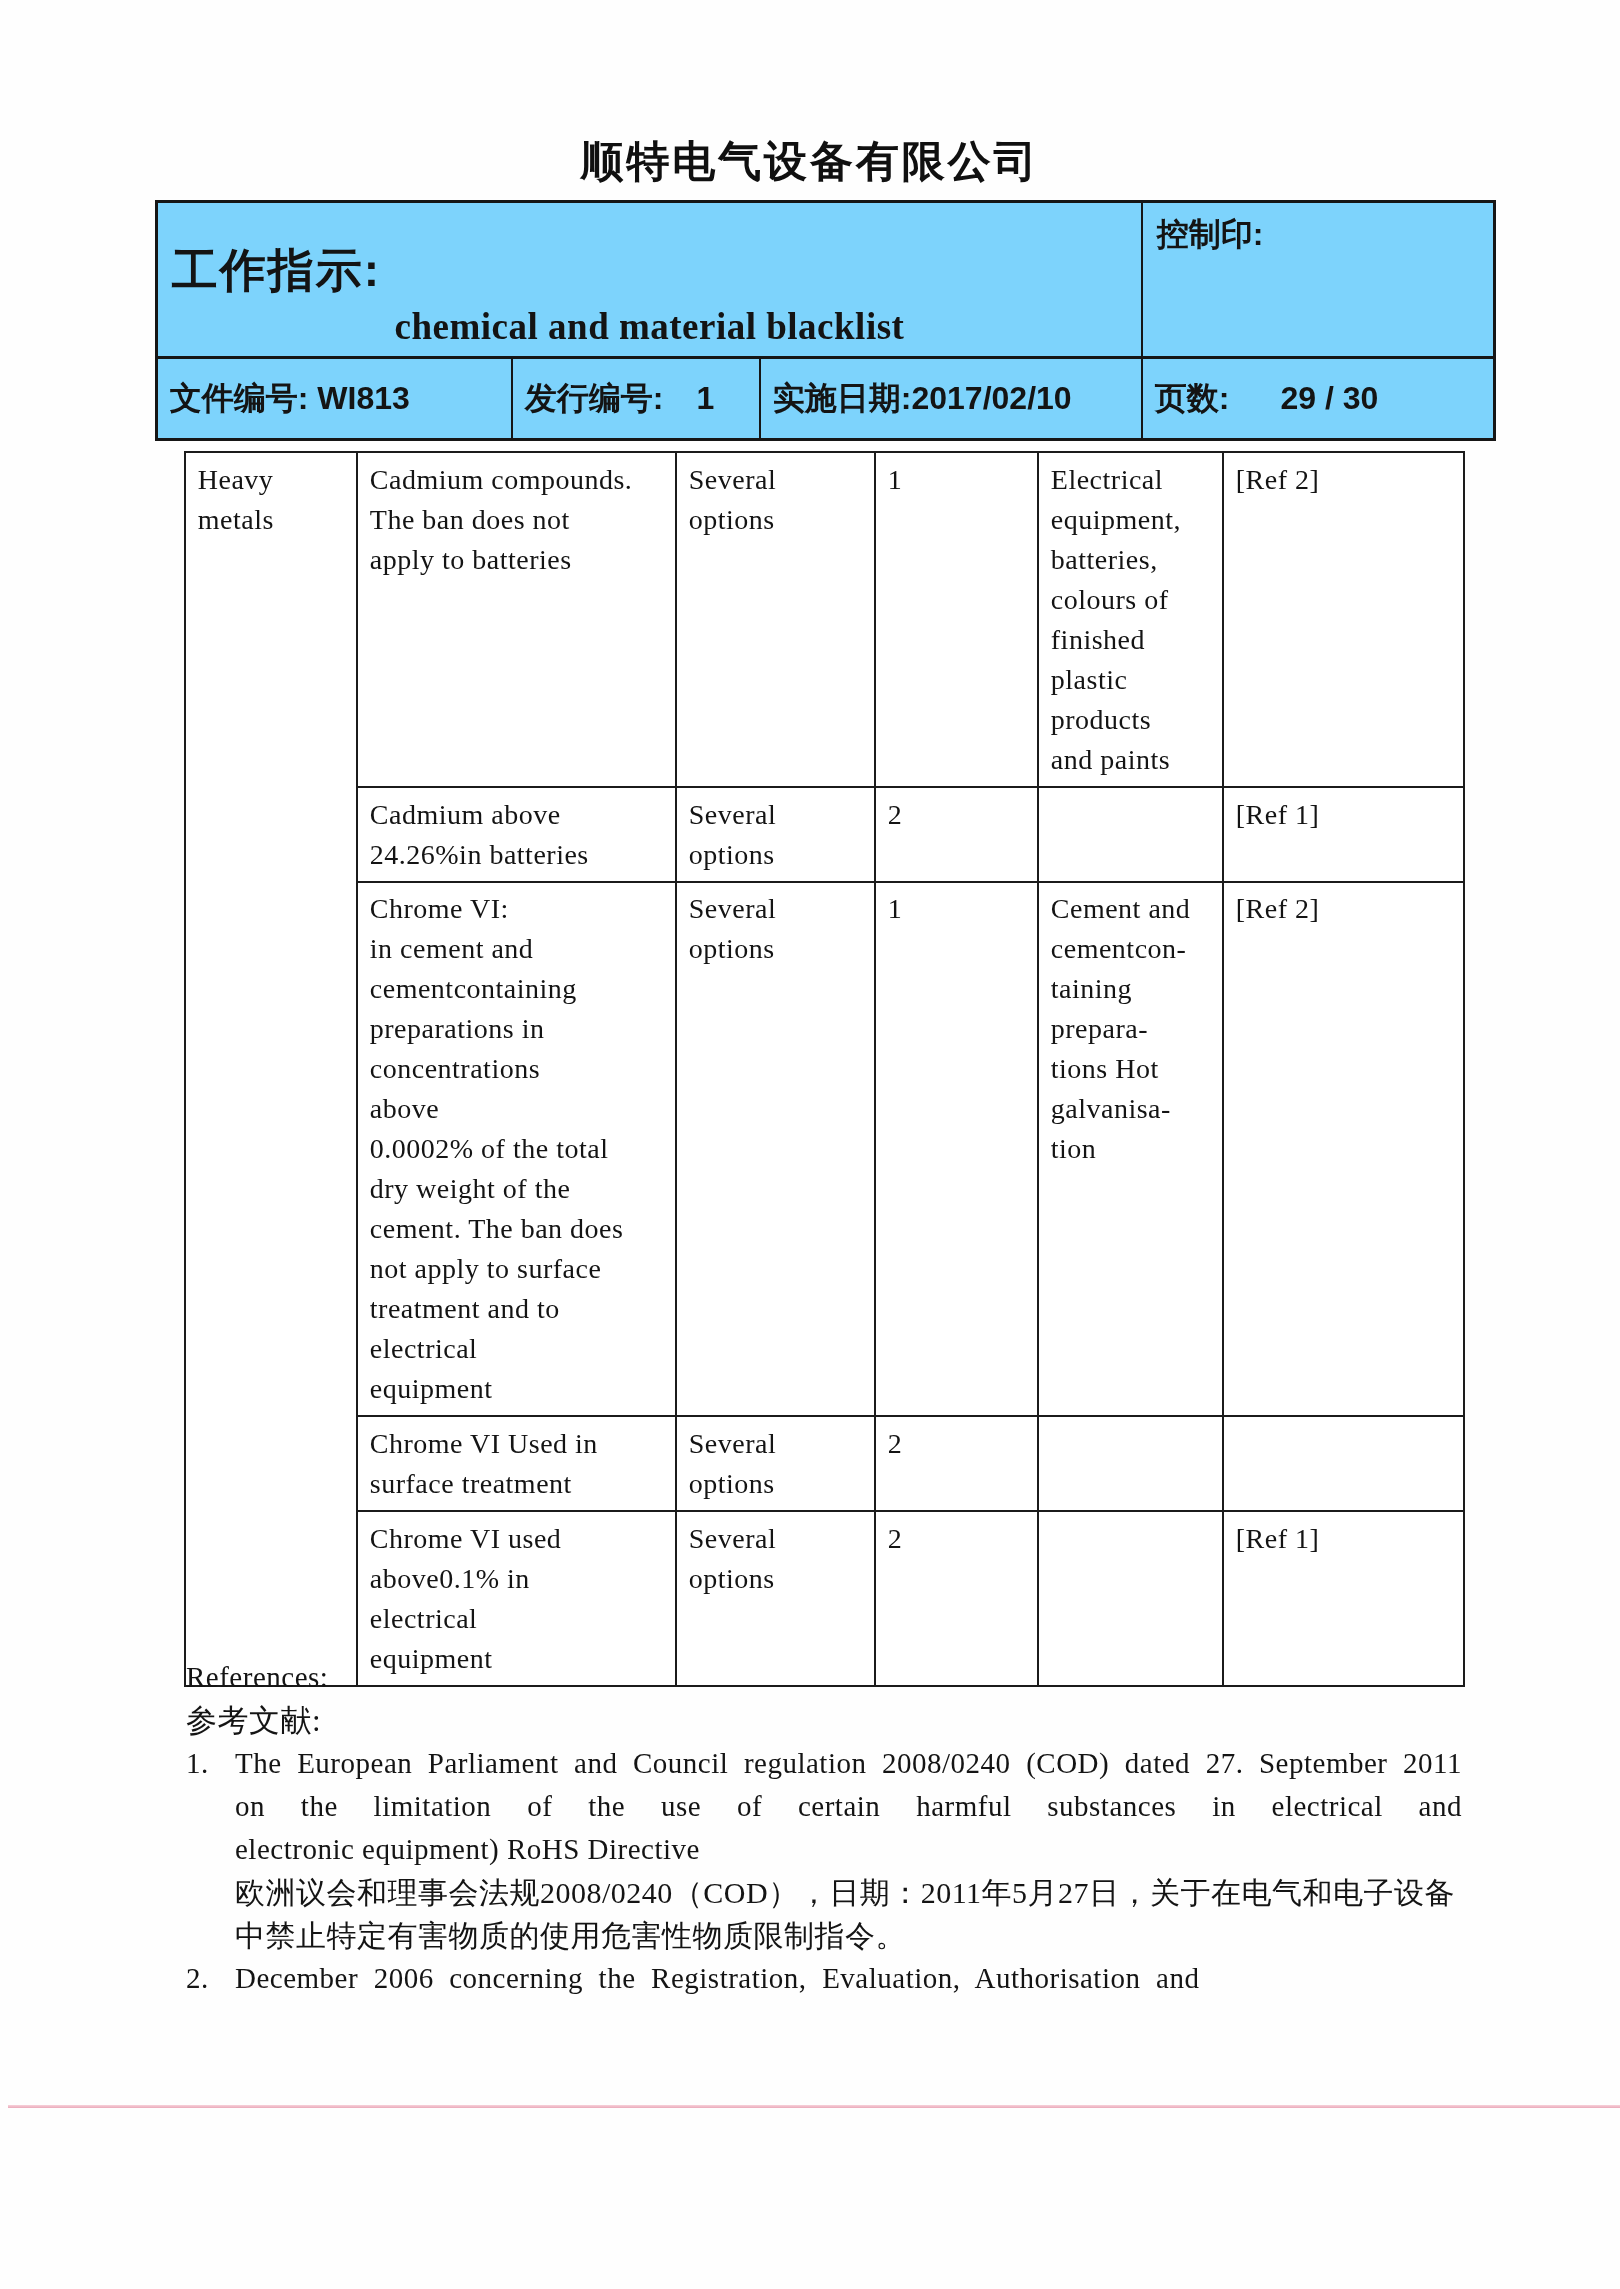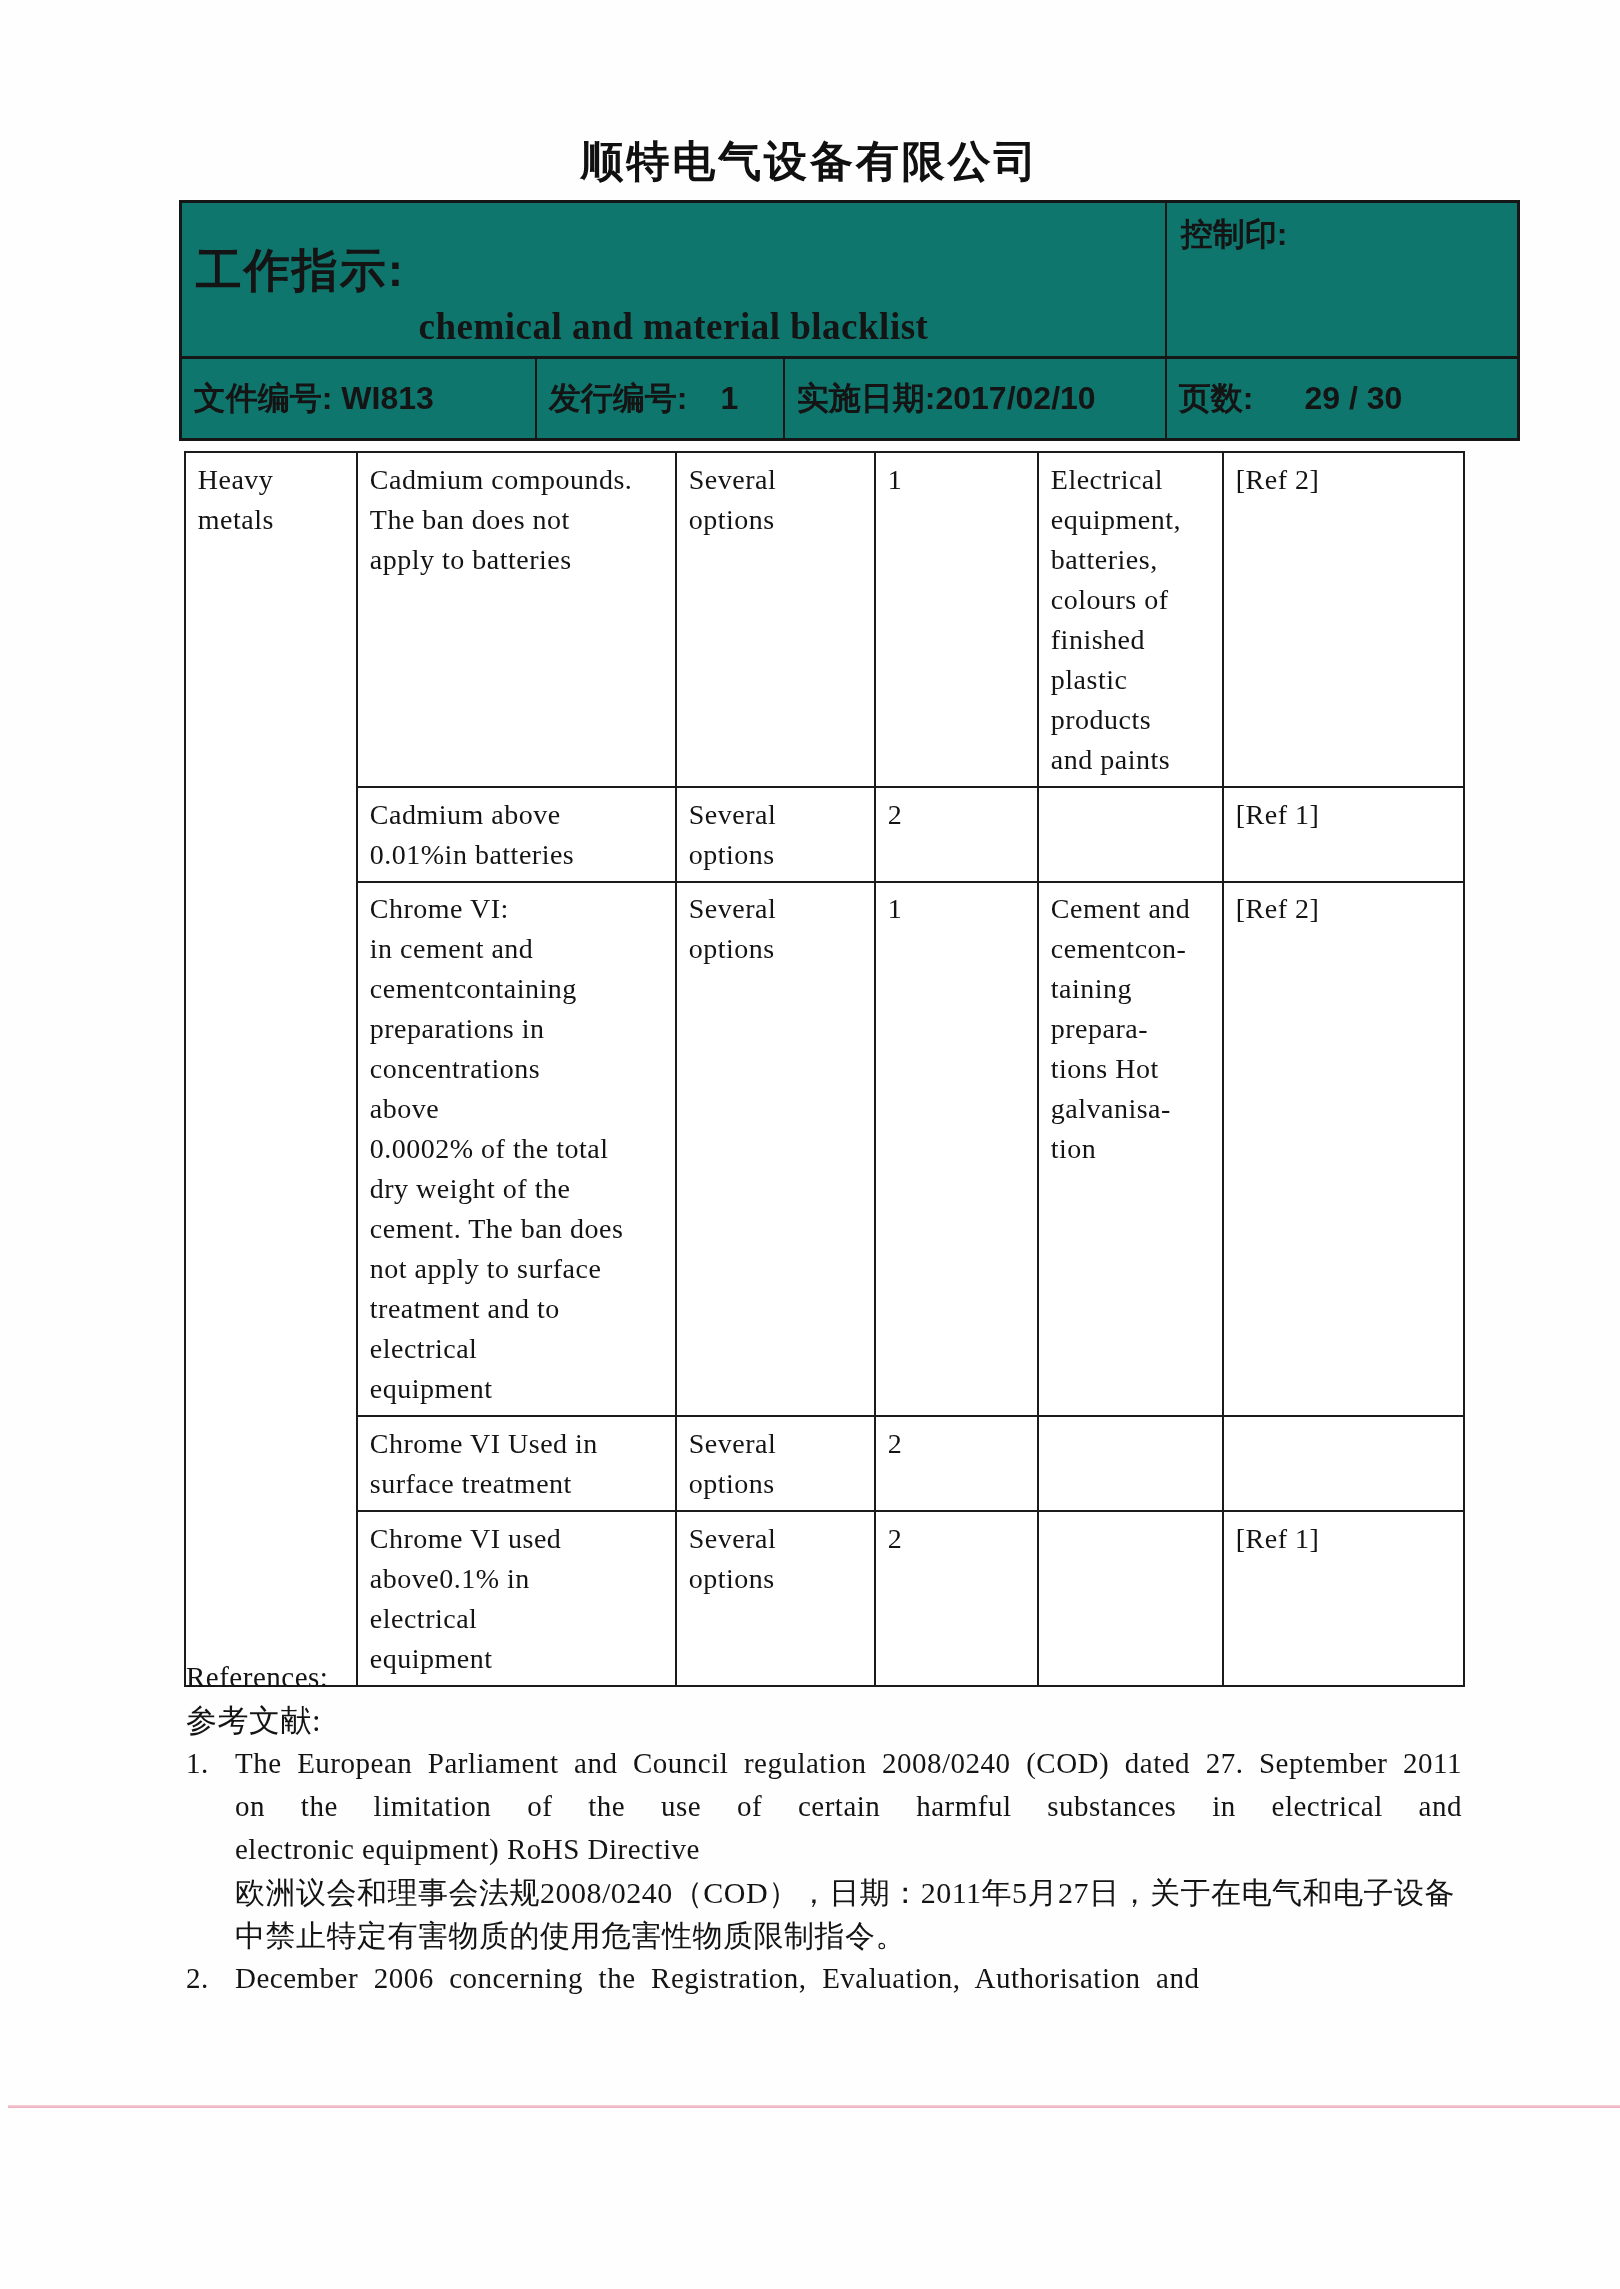--- a/index.html
+++ b/index.html
@@ -15,21 +15,21 @@
   
   .company-title{
     position:absolute;top:133px;left:0;width:1620px;
     text-align:center;
     font-family:"Liberation Sans","DejaVu Sans",sans-serif;
     font-weight:bold;font-size:43px;letter-spacing:2.9px;color:#101010;
   }
   
   .hdr-table{
     position:absolute;left:155px;top:200px;width:1341px;
-    border:3.9px solid #161616;box-sizing:border-box;background:#0f766e;margin-left:24px;
+    border:3.9px solid #161616;box-sizing:border-box;background:#7dd3fc;
   }
   .hdr-row1{display:flex;height:153px;border-bottom:3.9px solid #161616;}
   .hdr-main-cell{position:relative;width:985px;box-sizing:border-box;border-right:2.9px solid #161616;}
   .wi-label{
     position:absolute;left:13.7px;top:37px;
     font-family:"Liberation Sans","DejaVu Sans",sans-serif;
     font-weight:bold;font-size:46px;letter-spacing:2px;
   }
   .title-zh{
     position:absolute;left:380px;top:45px;
@@ -156,21 +156,21 @@
 batteries,
 colours of
 finished
 plastic
 products
 and paints</td>
         <td>[Ref 2]</td>
       </tr>
       <tr style="height:88px;">
         <td>Cadmium above
-0.01%in batteries</td>
+24.26%in batteries</td>
         <td>Several
 options</td>
         <td>2</td>
         <td></td>
         <td>[Ref 1]</td>
       </tr>
       <tr style="height:529px;">
         <td>Chrome VI:
 in cement and
 cementcontaining

